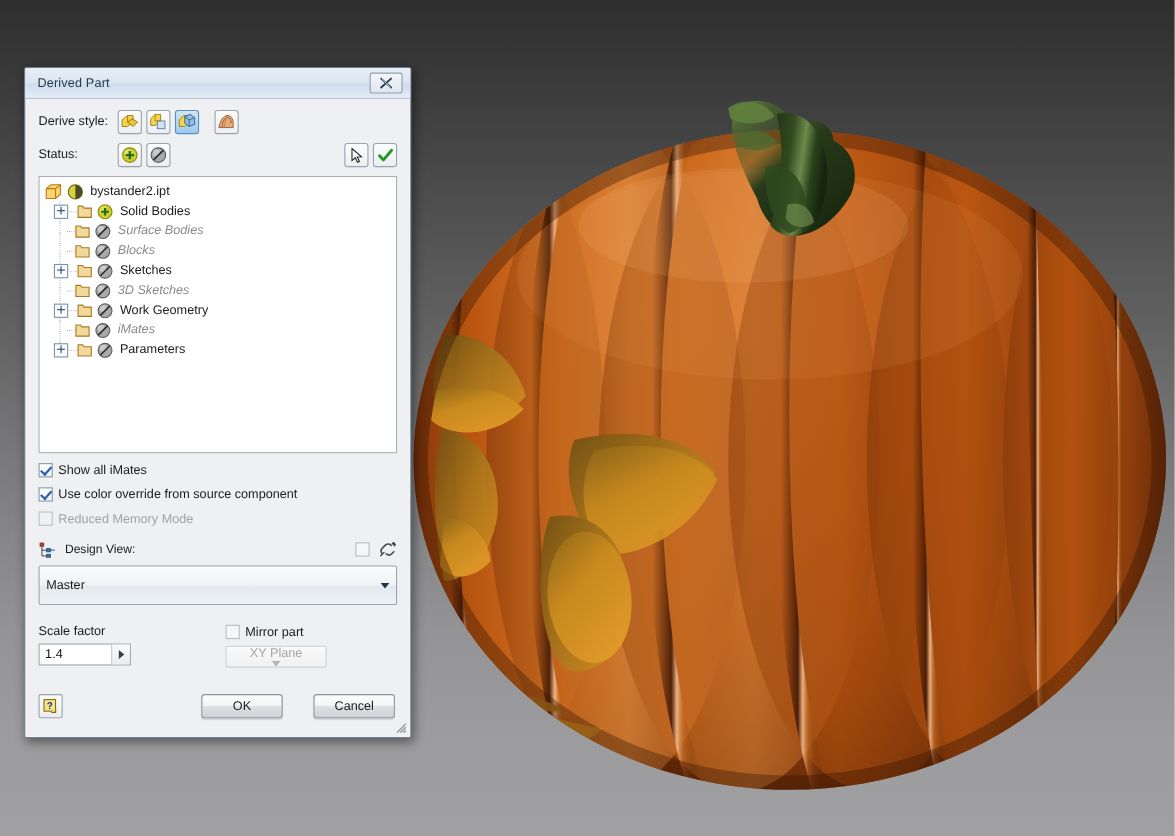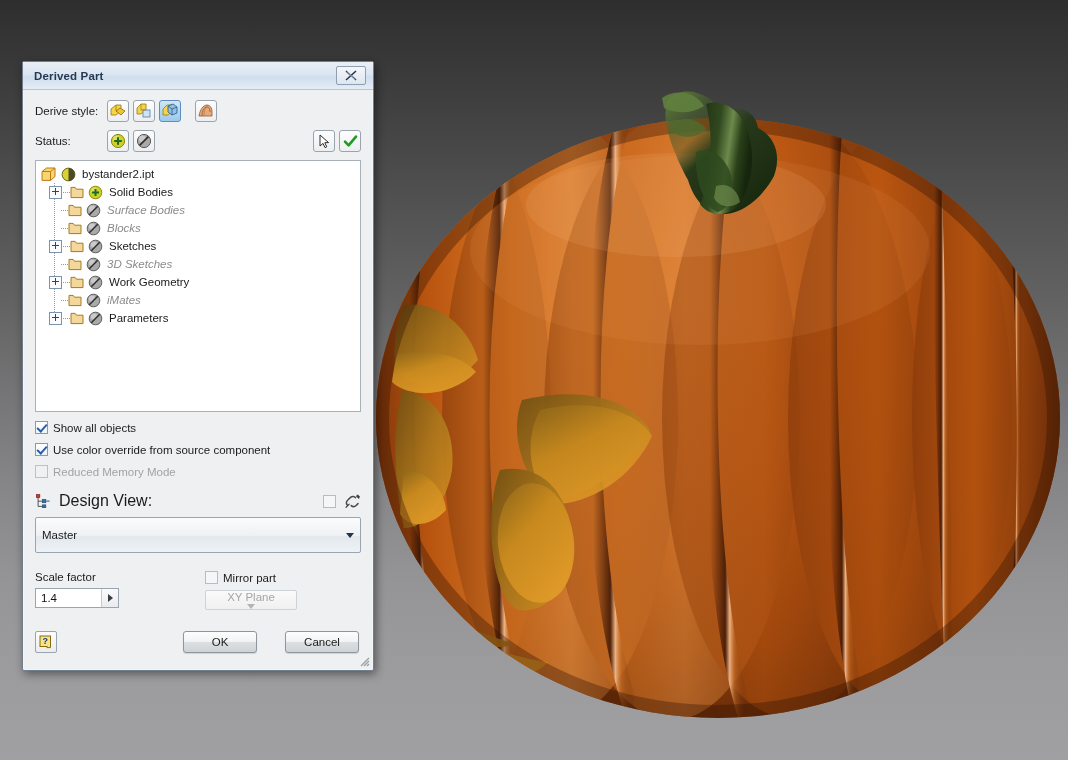--- a/index.html
+++ b/index.html
@@ -40,21 +40,20 @@
   }
   .titlebar {
     position: relative;
     height: 28px;
     background: linear-gradient(to bottom, #e9eff6 0%, #dbe6f1 45%, #cfdded 55%, #e4edf6 100%);
     border-bottom: 1px solid #b6c4d3;
     display: flex;
     align-items: center;
     padding: 0 4px 0 11px;
     box-sizing: border-box;
-    font-weight: bold;
   }
   .title-text {
     font-size: 11.5px;
     color: #243a52;
     letter-spacing: 0.15px;
     flex: 1;
   }
   .close-btn {
     width: 28px; height: 17px;
     background: linear-gradient(to bottom, #f4f7fa, #dde6ef);
@@ -189,21 +188,21 @@
     transform: rotate(42deg);
   }
   .cb.disabled { background: #f1f1f1; border-color: #c0c0c0; }
   .cbrow.disabled { color: #a3a3a3; cursor: default; }
 
   
   .dvrow {
     display: flex; align-items: center;
     margin-top: 14px;
   }
-  .dv-label { font-size: 16px; margin-left: 8px; }
+  .dv-label { font-size: 11px; margin-left: 8px; }
   .dv-right { margin-left: auto; display: flex; align-items: center; gap: 8px; }
   .dv-cb {
     width: 13px; height: 13px;
     border: 1px solid #b5bcc3;
     background: #f4f6f8;
     box-sizing: border-box;
     cursor: pointer;
   }
   .combo {
     margin-top: 7px;
@@ -664,21 +663,21 @@
               <path d="M3.3 11.7 L11.7 3.3" stroke="#2c2c2c" stroke-width="1.5"></path>
             </svg>
             <span class="lbl">Parameters</span>
           </div>
 
         </div>
       </div>
 
       <div class="cbrow">
         <span class="cb checked"></span>
-        <span>Show all objects</span>
+        <span>Show all iMates</span>
       </div>
 
       <div class="cbrow">
         <span class="cb checked"></span>
         <span>Use color override from source component</span>
       </div>
 
       <div class="cbrow disabled">
         <span class="cb disabled"></span>
         <span>Reduced Memory Mode</span>

